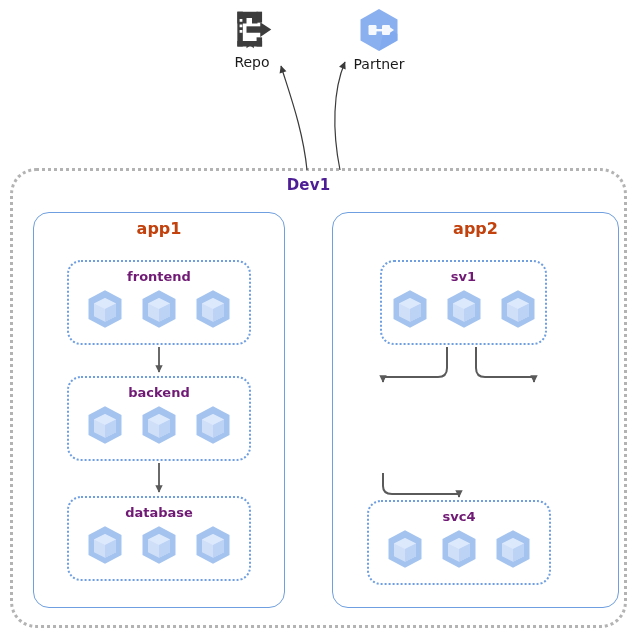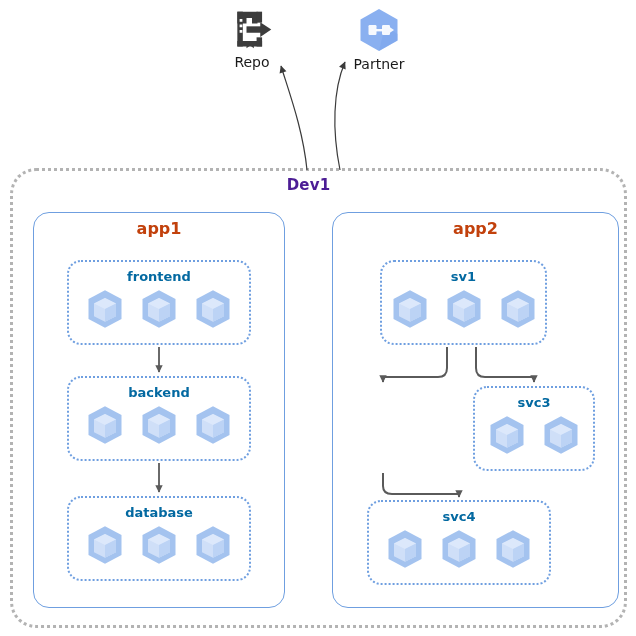--- a/index.html
+++ b/index.html
@@ -85,21 +85,21 @@
     box-sizing: border-box;
     background: transparent;
   }
   .svc-title {
     position: absolute;
     width: 100%;
     top: 7px;
     text-align: center;
     font-size: 13px;
     font-weight: bold;
-    color: #0369a1;
+    color: #701a75;
   }
   .pods {
     position: absolute;
     left: 0;
     right: 0;
     bottom: 12px;
     display: flex;
     justify-content: center;
     align-items: center;
     gap: 10px;
@@ -279,41 +279,20 @@
             <path d="M24 3.5 L42 13.2 L42 34.8 L24 44.5 L6 34.8 L6 13.2 Z" fill="#a4c3ef"></path>
             <path d="M24 12 L36 18 L36 32 L24 38 L12 32 L12 18 Z" fill="#cfdff8"></path>
             <path d="M24 12 L36 18 L24 24 L12 18 Z" fill="#dce8fb"></path>
             <path d="M24 24 L36 18 L36 32 L24 38 Z" fill="#bcd3f5"></path>
           </g>
         </svg>
     </div>
   </div>
 
 
-  <div class="svc-box" style="left:473px; top:386px; width:122px; height:85px;">
-    <div class="svc-title">svc3</div>
-    <div class="pods">
-      <svg class="pod" viewBox="0 0 48 48">
-          <g>
-            <path d="M24 3.5 L42 13.2 L42 34.8 L24 44.5 L6 34.8 L6 13.2 Z" fill="#a4c3ef"></path>
-            <path d="M24 12 L36 18 L36 32 L24 38 L12 32 L12 18 Z" fill="#cfdff8"></path>
-            <path d="M24 12 L36 18 L24 24 L12 18 Z" fill="#dce8fb"></path>
-            <path d="M24 24 L36 18 L36 32 L24 38 Z" fill="#bcd3f5"></path>
-          </g>
-        </svg>
-      <svg class="pod" viewBox="0 0 48 48">
-          <g>
-            <path d="M24 3.5 L42 13.2 L42 34.8 L24 44.5 L6 34.8 L6 13.2 Z" fill="#a4c3ef"></path>
-            <path d="M24 12 L36 18 L36 32 L24 38 L12 32 L12 18 Z" fill="#cfdff8"></path>
-            <path d="M24 12 L36 18 L24 24 L12 18 Z" fill="#dce8fb"></path>
-            <path d="M24 24 L36 18 L36 32 L24 38 Z" fill="#bcd3f5"></path>
-          </g>
-        </svg>
-    </div>
-  </div>
 
   <div class="svc-box" style="left:367px; top:500px; width:184px; height:85px;">
     <div class="svc-title">svc4</div>
     <div class="pods">
       <svg class="pod" viewBox="0 0 48 48">
           <g>
             <path d="M24 3.5 L42 13.2 L42 34.8 L24 44.5 L6 34.8 L6 13.2 Z" fill="#a4c3ef"></path>
             <path d="M24 12 L36 18 L36 32 L24 38 L12 32 L12 18 Z" fill="#cfdff8"></path>
             <path d="M24 12 L36 18 L24 24 L12 18 Z" fill="#dce8fb"></path>
             <path d="M24 24 L36 18 L36 32 L24 38 Z" fill="#bcd3f5"></path>

